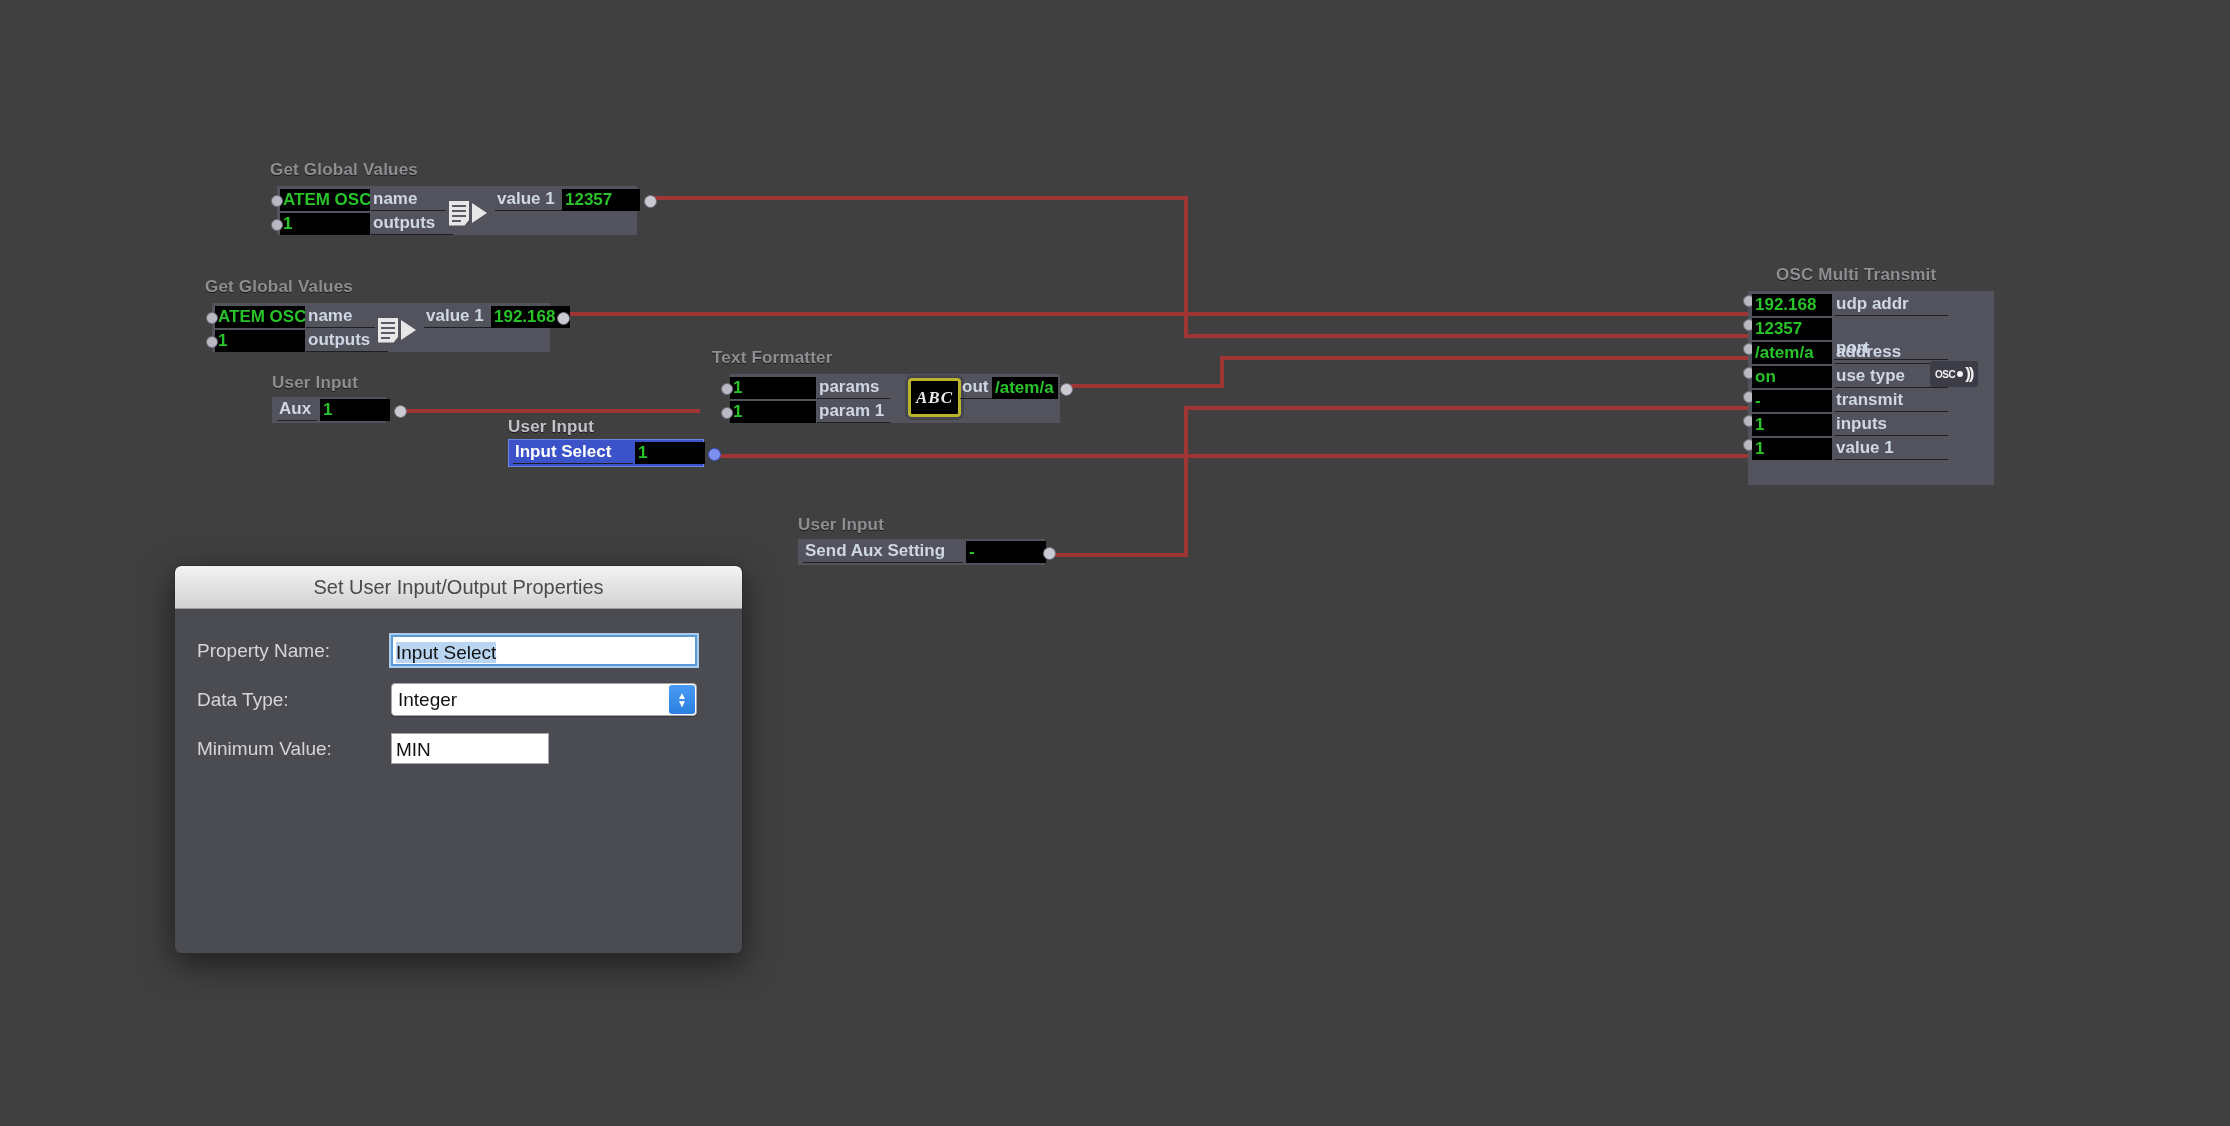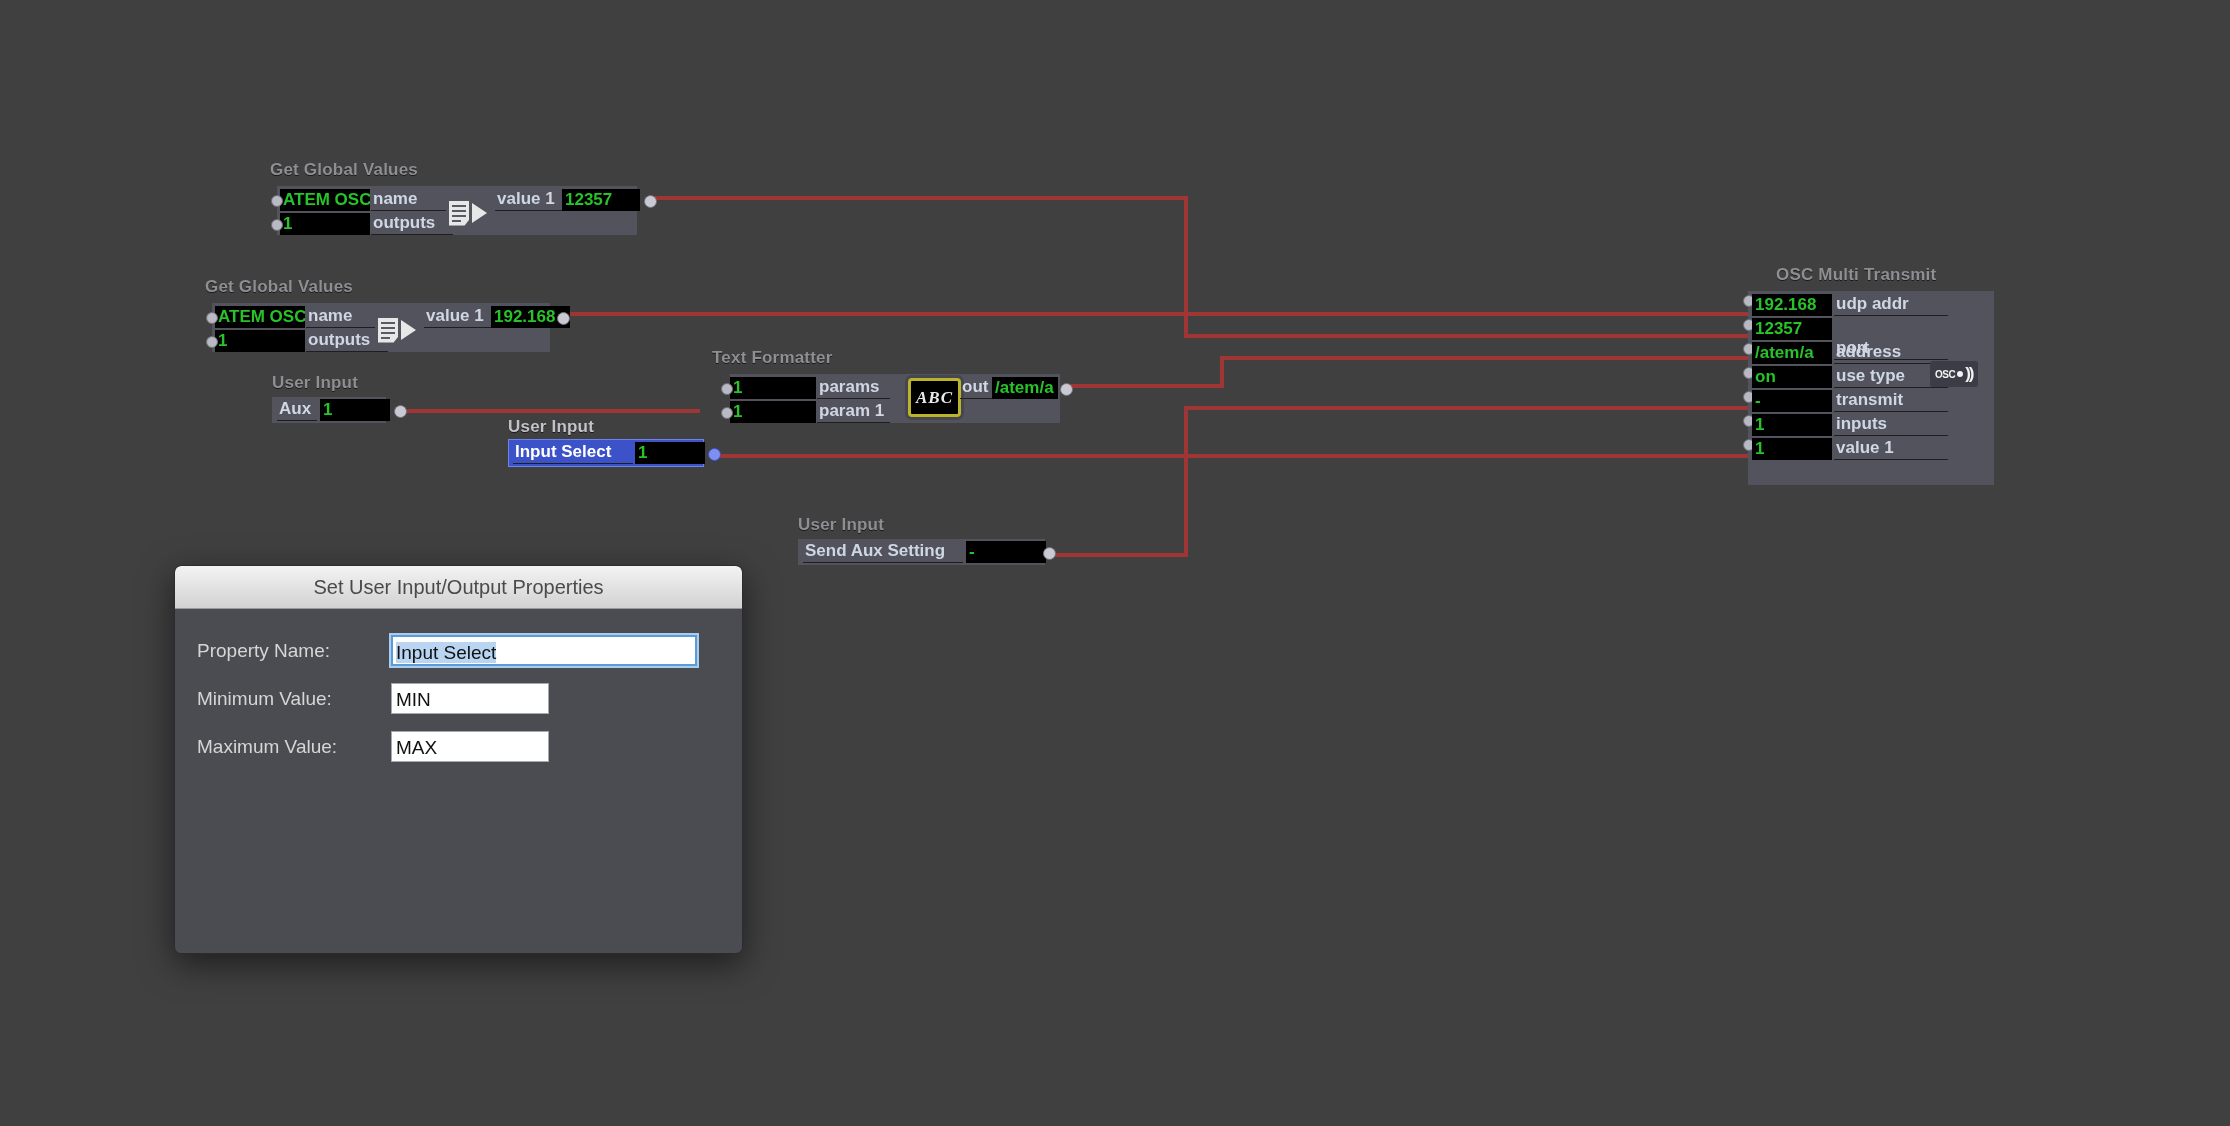--- a/index.html
+++ b/index.html
@@ -313,29 +313,33 @@
 
   <div class="form">
 
     <div class="frow">
       <div class="lab">Property Name:</div>
       <div class="tinput focused" style="width:306px;">
         <span class="seltxt">Input Select</span>
       </div>
     </div>
 
+    <div class="frow">
+      <div class="lab">Data Type:</div>
+      <div class="selectbox">
+        <span>Integer</span>
+        <span class="stepper">
+          <span>▲</span>
+          <span>▼</span>
+        </span>
+      </div>
+    </div>
 
     <div class="frow">
       <div class="lab">Minimum Value:</div>
       <div class="tinput" style="width:158px;">
         <span>MIN</span>
       </div>
     </div>
 
-    <div class="frow">
-      <div class="lab">Maximum Value:</div>
-      <div class="tinput" style="width:158px;">
-        <span>MAX</span>
-      </div>
-    </div>
 
   </div>
 </div>
 
 </body></html>

